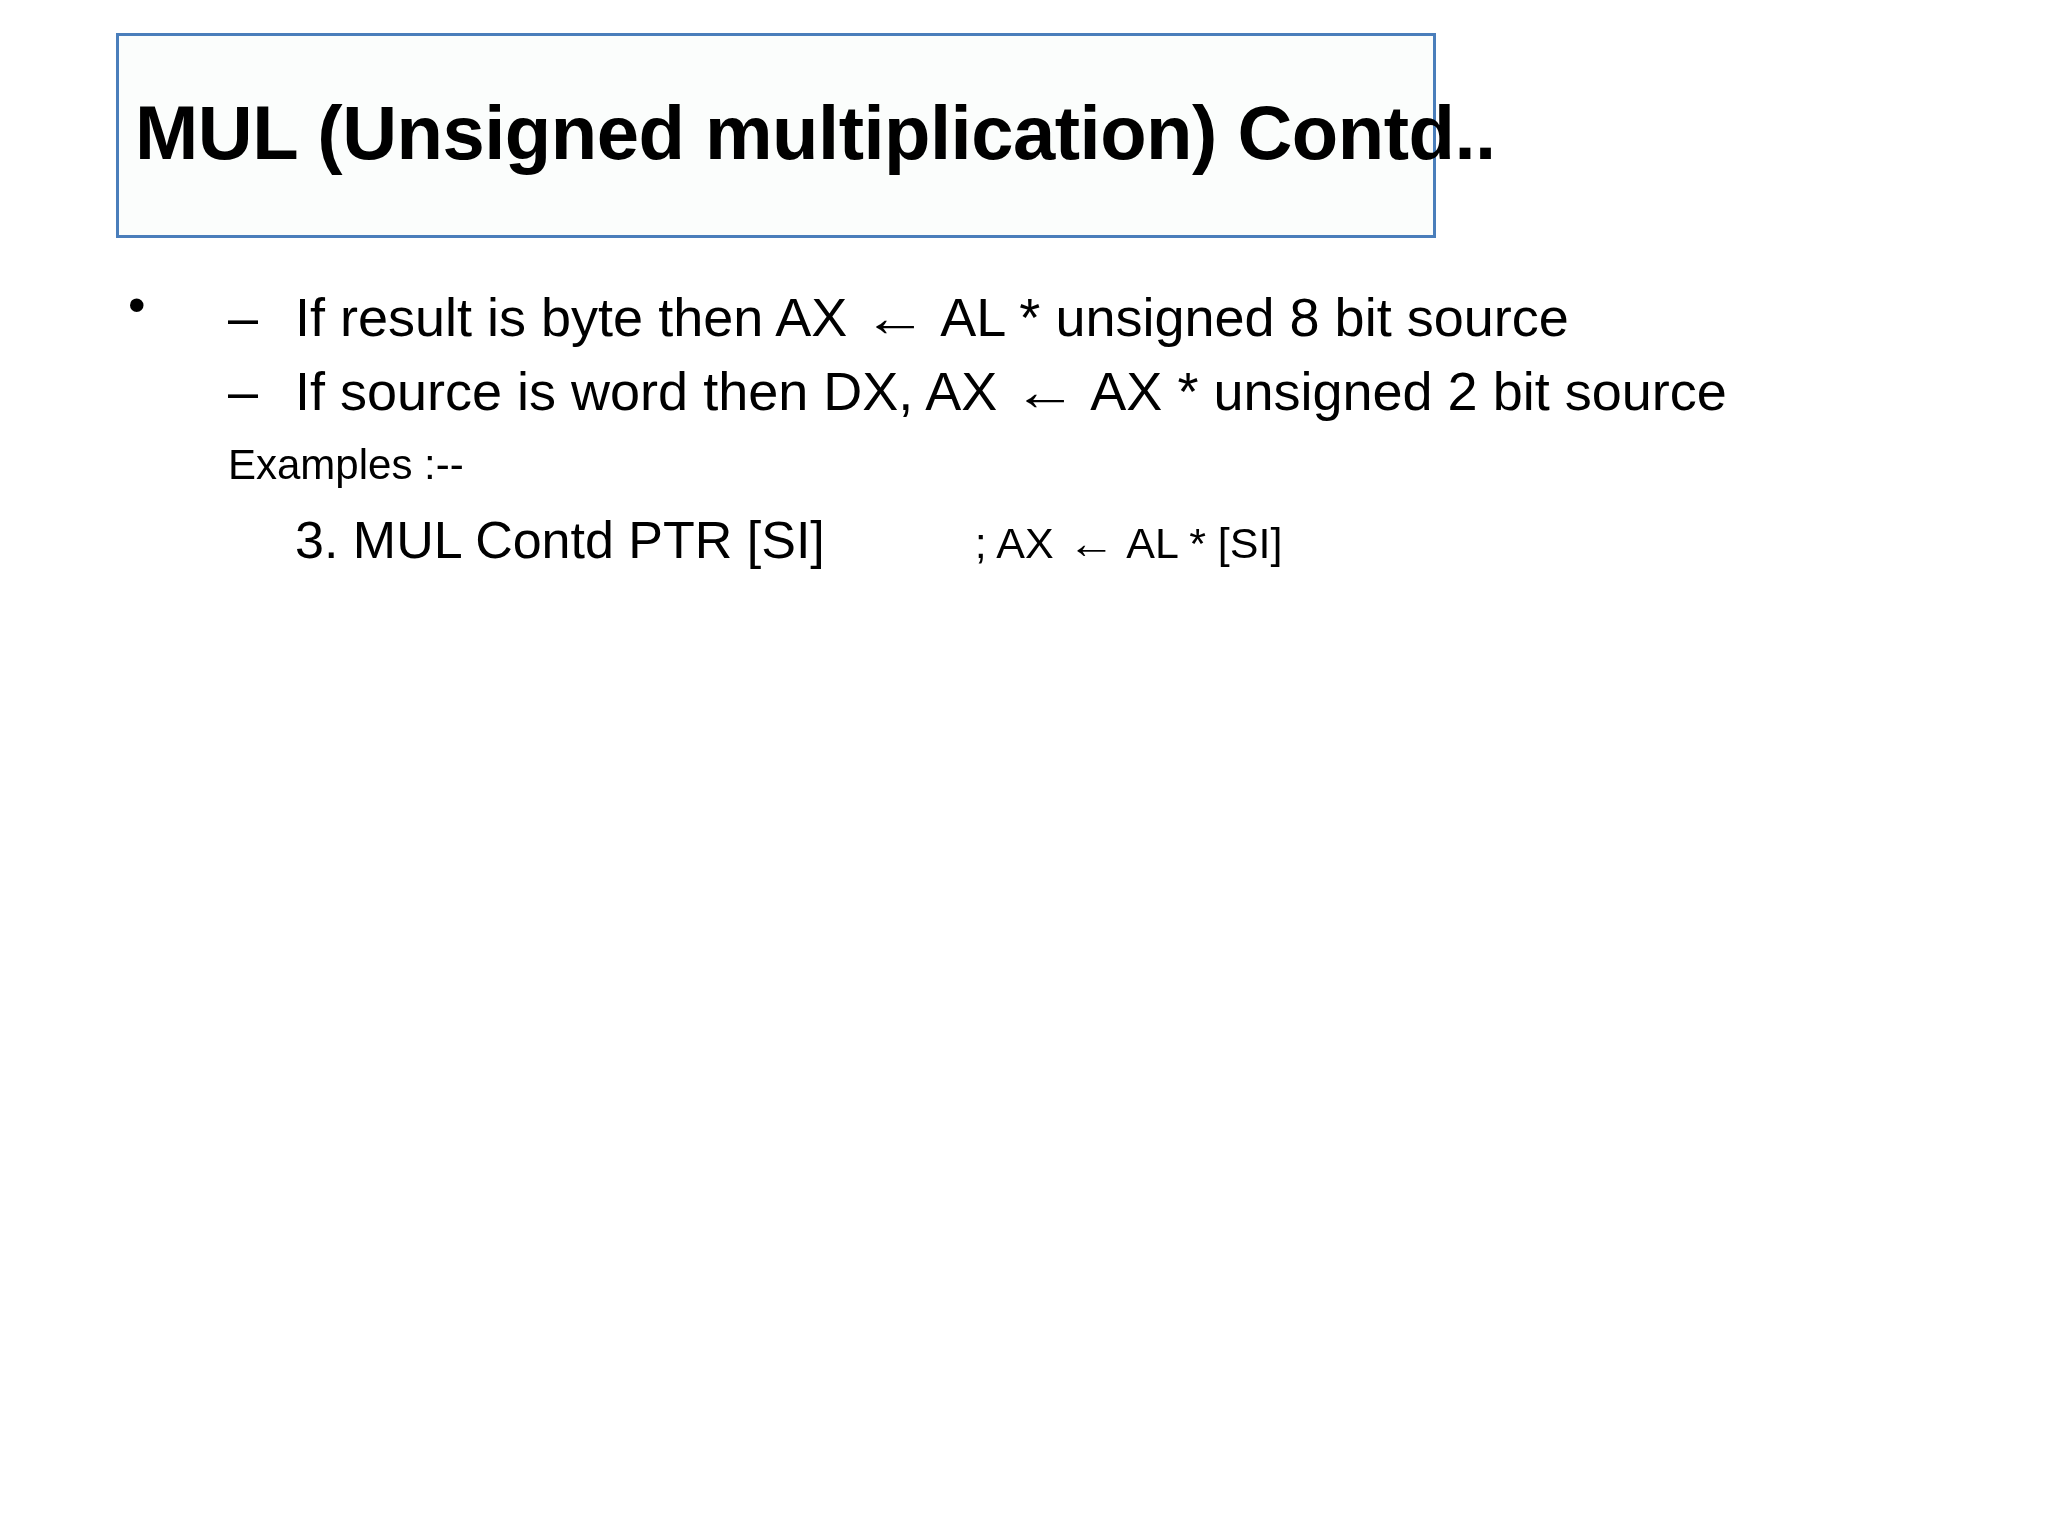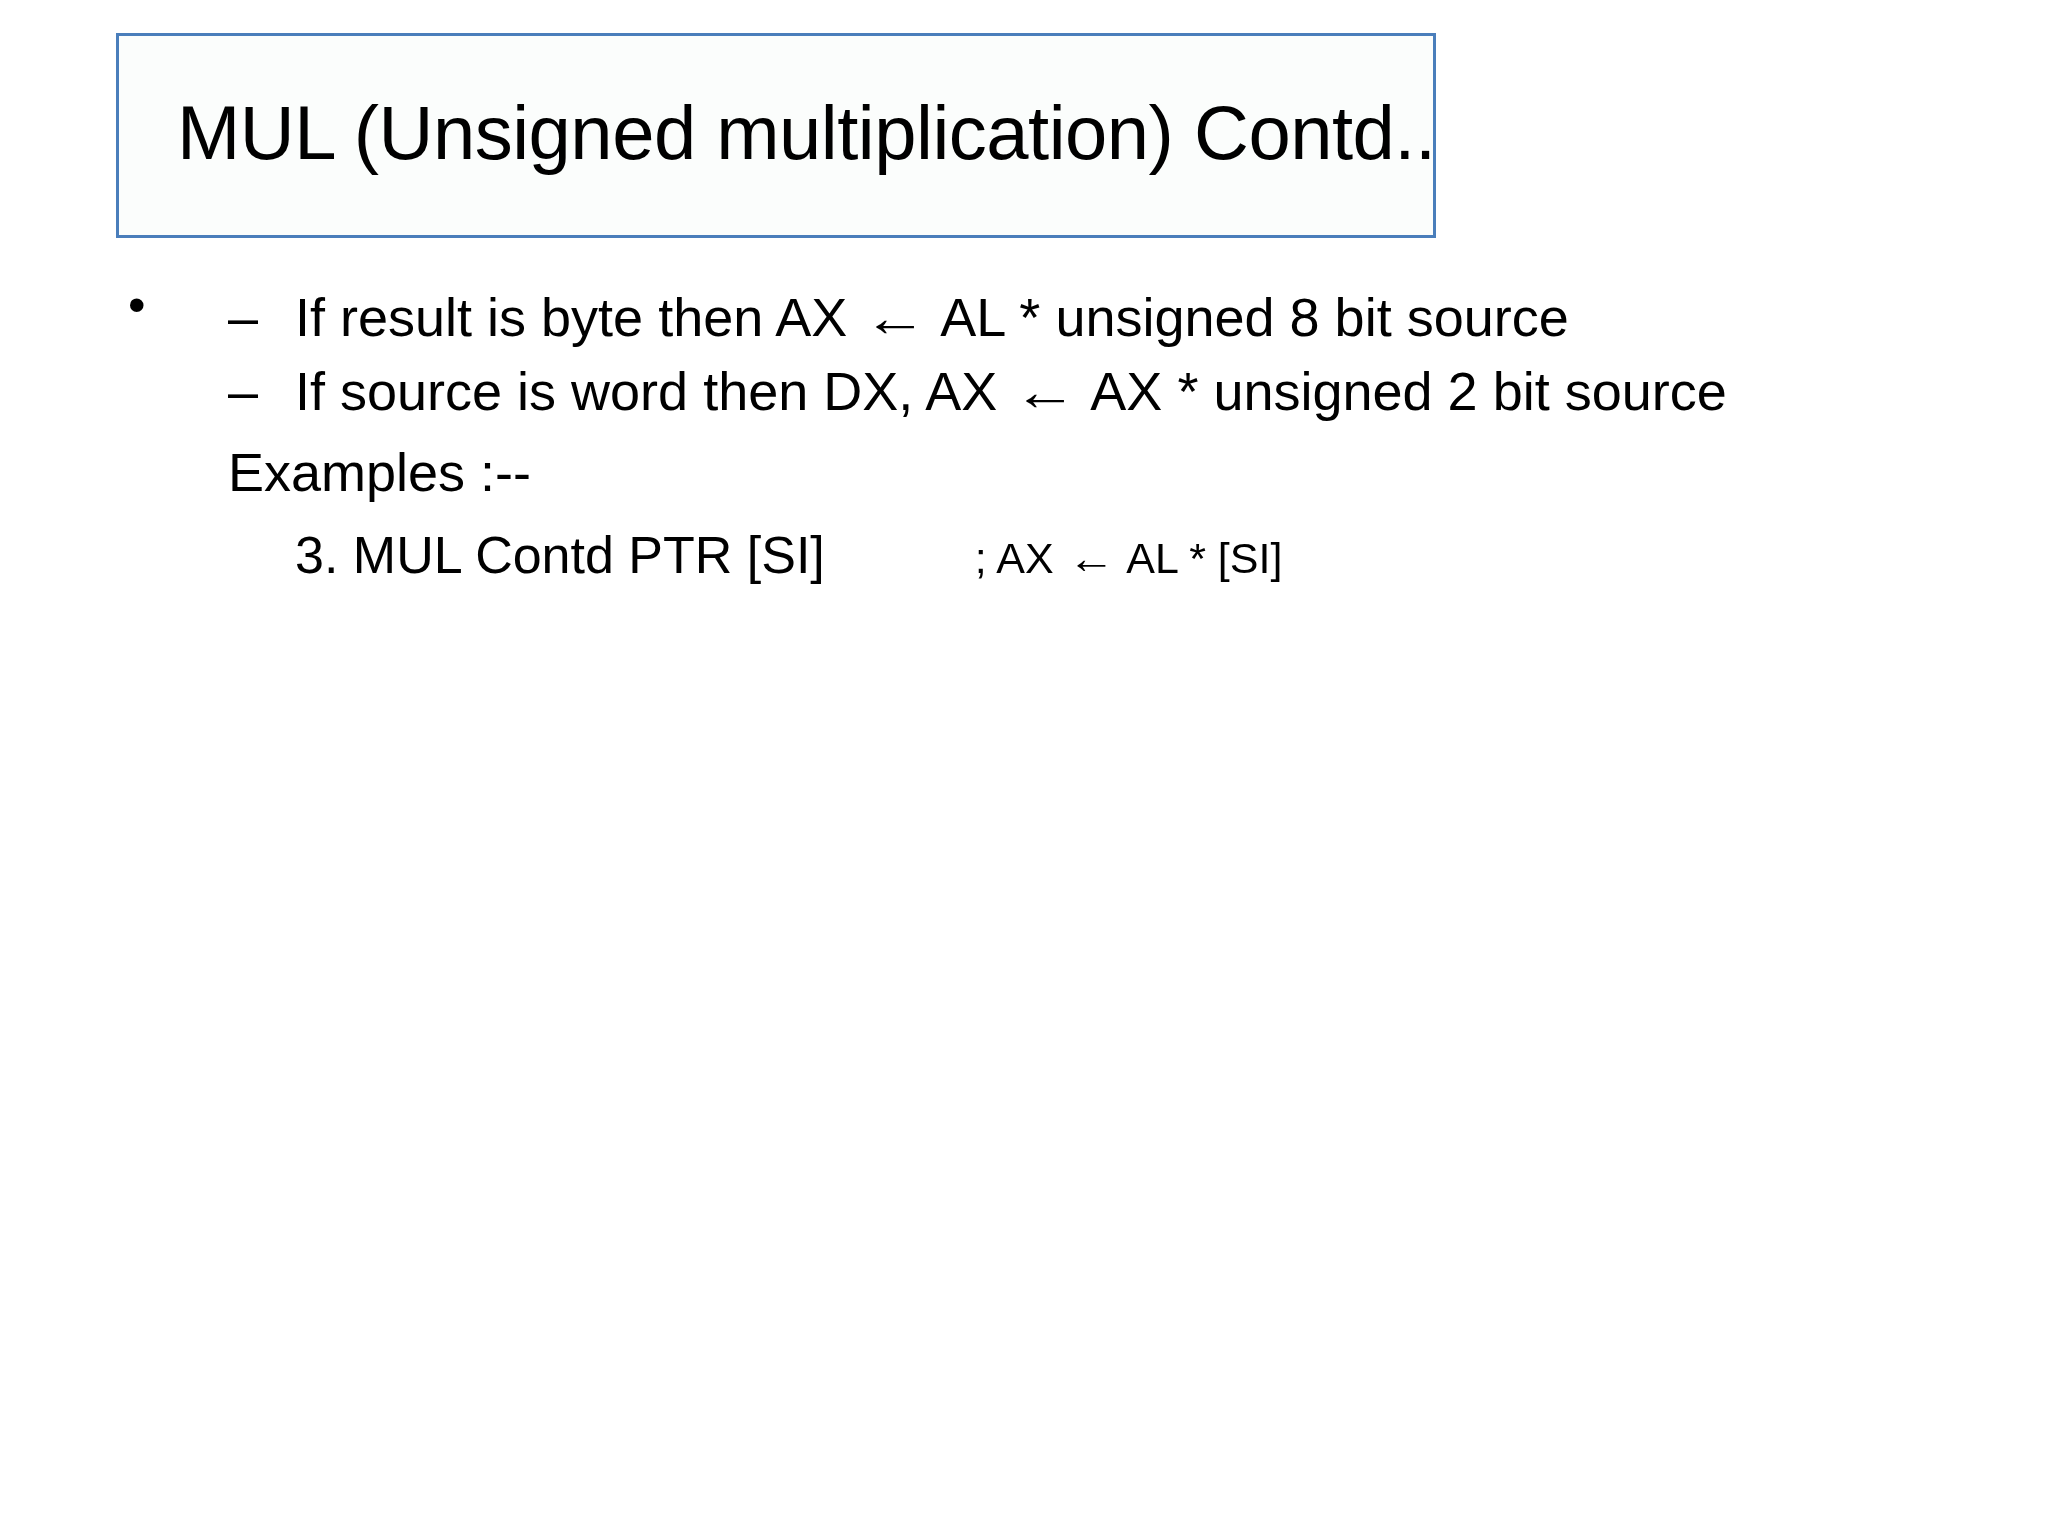--- a/index.html
+++ b/index.html
@@ -32,23 +32,23 @@
     box-sizing: border-box;
     border: 3px solid #4a7ebb;
     background: #fbfdfc;
     display: flex;
     align-items: center;
   }
   .title-text {
     font-size: 76px;
     line-height: 1.05;
     letter-spacing: -0.5px;
-    font-weight: 400;
+    font-weight: 700;
     color: #000000;
-    padding-left: 58px;
+    padding-left: 16px;
     padding-bottom: 6px;
     white-space: nowrap;
   }
 
   
   .body-area {
     position: absolute;
     left: 0;
     top: 272px;
     width: 2048px;
@@ -82,21 +82,21 @@
     position: absolute;
     left: 228px;
     top: 0;
     font-size: 54px;
     line-height: 1.25;
   }
 
   .lvl2-plain {
     position: relative;
     padding-left: 228px;
-    font-size: 54px;
+    font-size: 42px;
     line-height: 1.25;
     margin-top: 14px;
     margin-bottom: 14px;
   }
 
   .lvl3 {
     position: relative;
     padding-left: 295px;
     font-size: 52px;
     line-height: 1.32;

